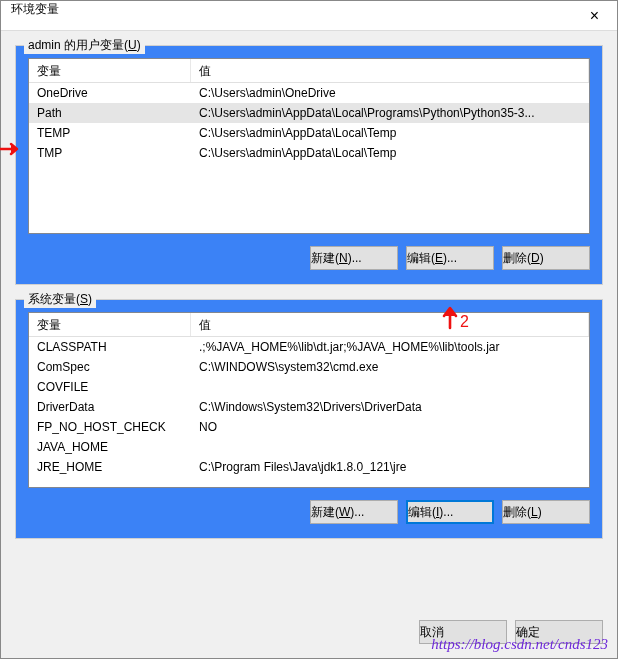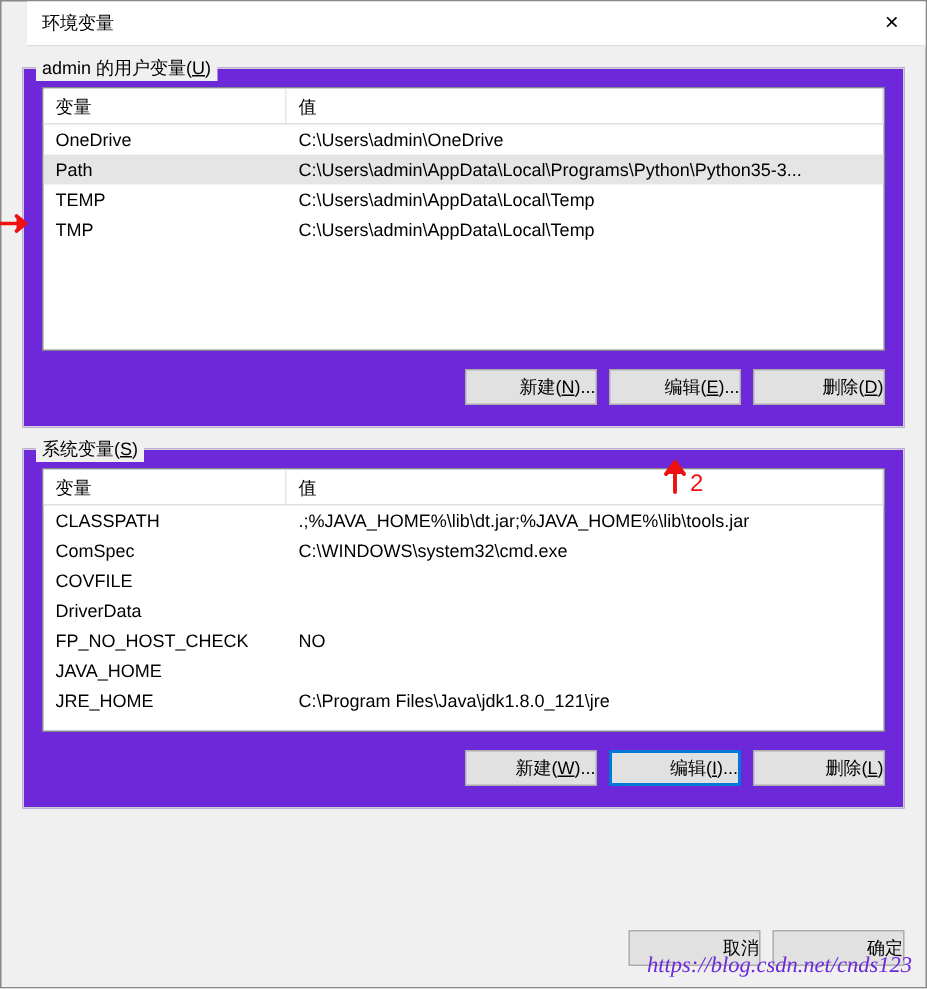--- a/index.html
+++ b/index.html
@@ -18,35 +18,33 @@
     border: 1px solid #888;
     background: #f0f0f0;
     display: flex;
     flex-direction: column;
   }
   .titlebar {
     height: 30px;
     background: #fff;
     border-bottom: 1px solid #ddd;
     display: flex;
-    align-items: center;
     padding: 0 0 0 10px;
-    margin-left: 17px;
   }
   .titlebar-title { flex: 1; font-size: 12px; }
   .titlebar-close {
     width: 45px; height: 30px;
     display: flex; align-items: center; justify-content: center;
     font-size: 16px; cursor: pointer;
     font-family: Arial, sans-serif;
   }
   .body { flex: 1; padding: 14px 14px 10px 14px; display: flex; flex-direction: column; }
   .groupbox {
     border: 1px solid #d0d0d0;
-    background: #6d28d9;
+    background: #3b82f6;
     padding: 12px 12px 14px 12px;
     position: relative;
     margin-bottom: 14px;
   }
   .groupbox-label {
     position: absolute;
     top: -9px; left: 8px;
     background: #f0f0f0;
     padding: 0 4px;
     font-size: 12px;
@@ -95,21 +93,21 @@
     justify-content: flex-end;
     gap: 8px;
     margin-top: 12px;
   }
   .btn {
     width: 88px; height: 24px;
     background: #e1e1e1;
     border: 1px solid #adadad;
     font-size: 12px;
     cursor: pointer;
-    display: flex; align-items: center; justify-content: flex-end;
+    display: flex; align-items: center; justify-content: flex-start;
     font-family: inherit;
   }
   .btn.default {
     border: 2px solid #0078d7;
   }
   .footer-row {
     display: flex;
     justify-content: flex-end;
     gap: 8px;
     padding: 6px 14px 14px 14px;
@@ -220,20 +218,21 @@
             <div class="lv-row">
               <div class="lv-cell name">ComSpec</div>
               <div class="lv-cell value">C:\WINDOWS\system32\cmd.exe</div>
             </div>
             <div class="lv-row">
               <div class="lv-cell name">COVFILE</div>
               <div class="lv-cell value"></div>
             </div>
             <div class="lv-row">
               <div class="lv-cell name">DriverData</div>
+              <div class="lv-cell value">C:\Windows\System32\Drivers\DriverData</div>
             </div>
             <div class="lv-row">
               <div class="lv-cell name">FP_NO_HOST_CHECK</div>
               <div class="lv-cell value">NO</div>
             </div>
             <div class="lv-row">
               <div class="lv-cell name">JAVA_HOME</div>
             </div>
             <div class="lv-row">
               <div class="lv-cell name">JRE_HOME</div>

